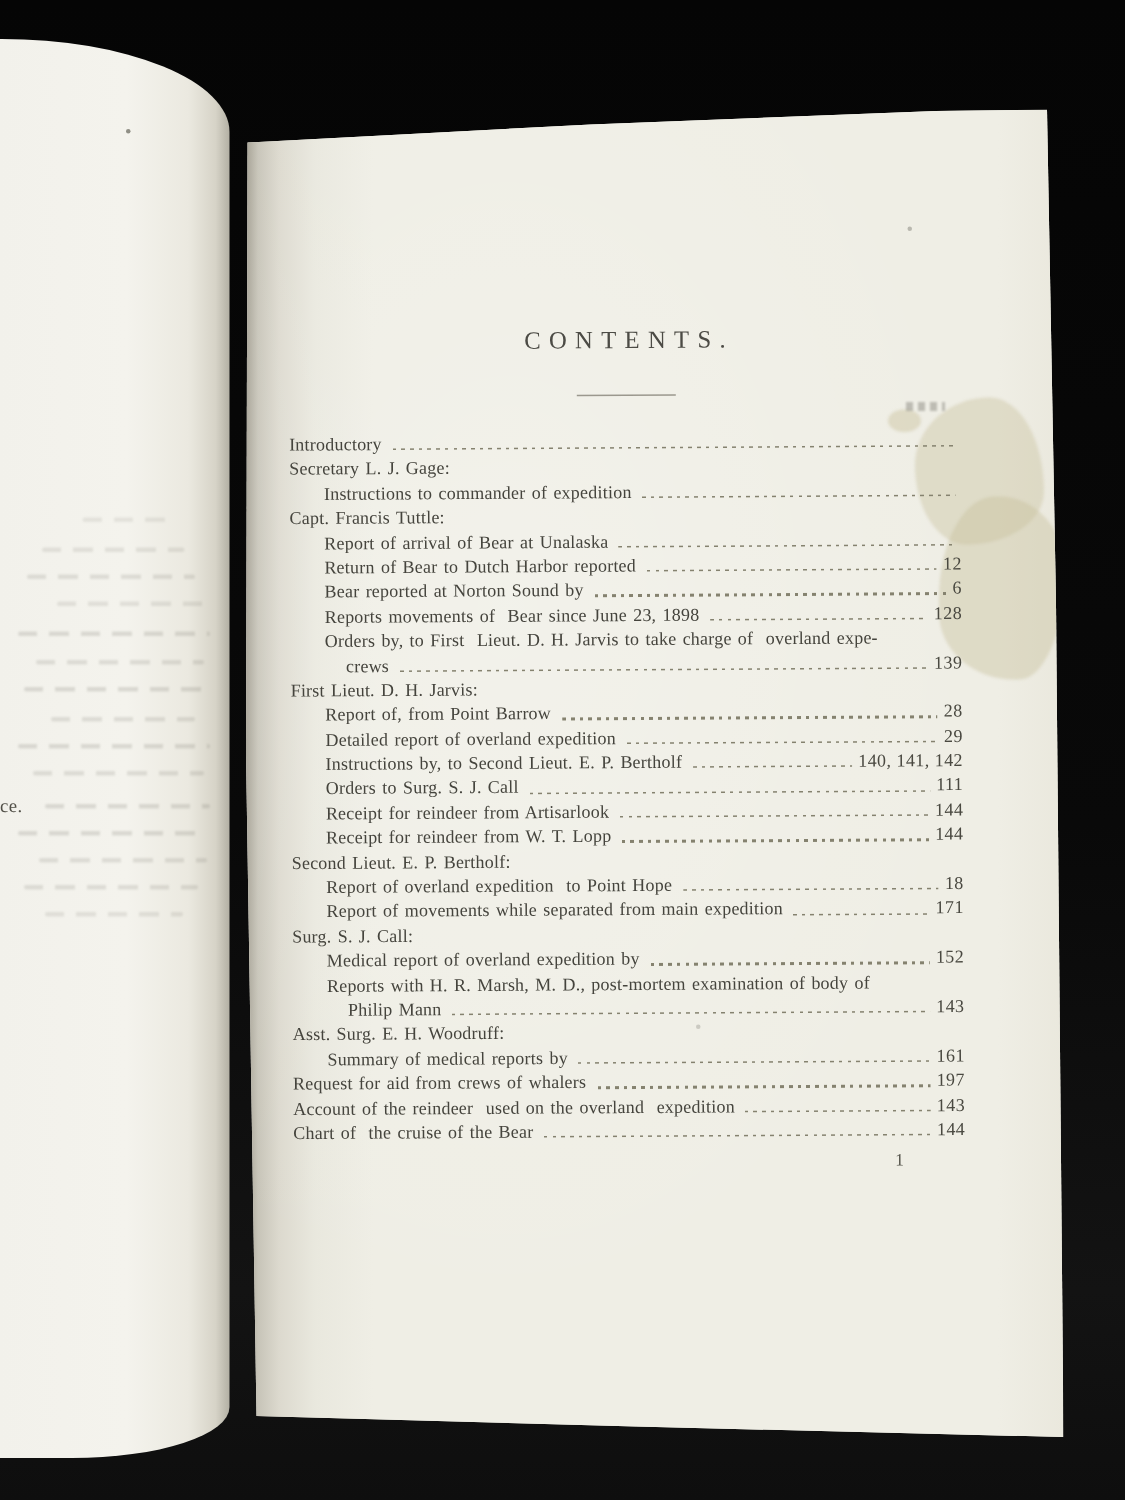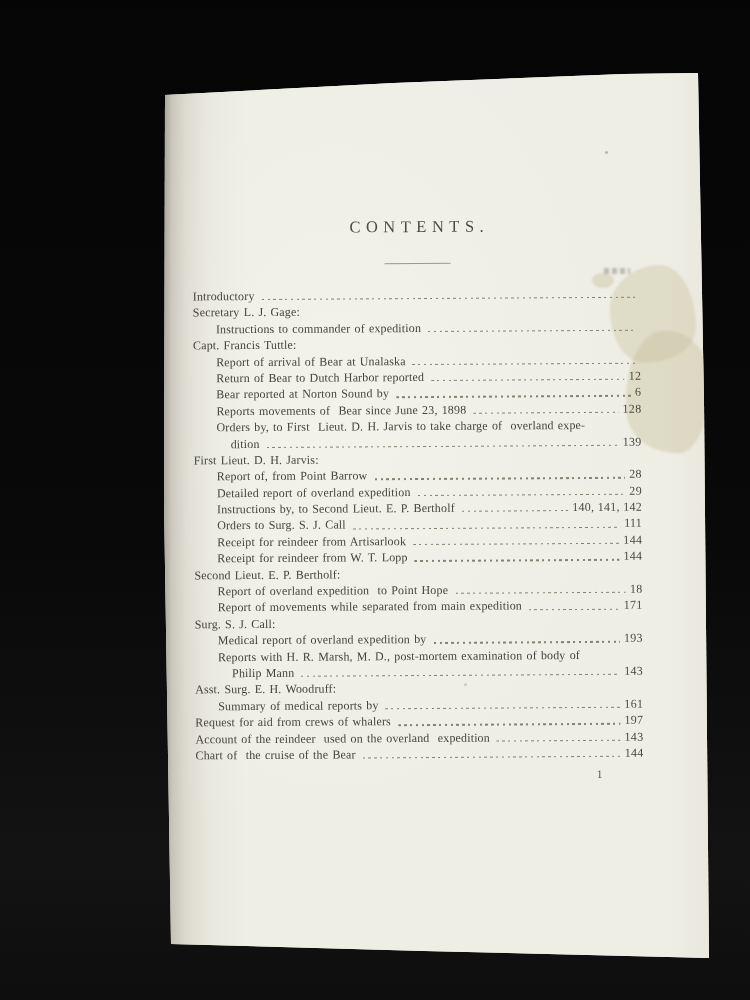--- a/index.html
+++ b/index.html
@@ -68,20 +68,41 @@
     background:repeating-linear-gradient(90deg,#85826f 0 2.4px,transparent 2.4px 5.8px);
   }
   .pnum{text-align:center;letter-spacing:.3px;color:#4a4941;}
   .folio{position:absolute;left:427px;top:696px;width:14px;text-align:center;font-size:11.5px;color:#55544c;}
 </style>
 </head>
 <body>
 
 <div class="photo">
 
+  <div class="left-page">
+    <div id="ghost-lines">
+        <div class="ghost-line" style="top: 319px; left: 55px; width: 58px; opacity: 0.25;"></div>
+        <div class="ghost-line" style="top: 339px; left: 28px; width: 95px; opacity: 0.3;"></div>
+        <div class="ghost-line" style="top: 357px; left: 18px; width: 112px; opacity: 0.35;"></div>
+        <div class="ghost-line" style="top: 375px; left: 38px; width: 98px; opacity: 0.3;"></div>
+        <div class="ghost-line" style="top: 395px; left: 12px; width: 128px; opacity: 0.4;"></div>
+        <div class="ghost-line" style="top: 414px; left: 24px; width: 112px; opacity: 0.35;"></div>
+        <div class="ghost-line" style="top: 432px; left: 16px; width: 124px; opacity: 0.4;"></div>
+        <div class="ghost-line" style="top: 452px; left: 34px; width: 96px; opacity: 0.35;"></div>
+        <div class="ghost-line" style="top: 470px; left: 12px; width: 128px; opacity: 0.4;"></div>
+        <div class="ghost-line" style="top: 488px; left: 22px; width: 114px; opacity: 0.35;"></div>
+        <div class="ghost-line" style="top: 510px; left: 30px; width: 110px; opacity: 0.4;"></div>
+        <div class="ghost-line" style="top: 528px; left: 12px; width: 124px; opacity: 0.4;"></div>
+        <div class="ghost-line" style="top: 546px; left: 26px; width: 112px; opacity: 0.35;"></div>
+        <div class="ghost-line" style="top: 564px; left: 16px; width: 116px; opacity: 0.35;"></div>
+        <div class="ghost-line" style="top: 582px; left: 30px; width: 92px; opacity: 0.3;"></div>
+      </div>
+    <span class="page-speck" style="left:84px;top:60px;"></span>
+    <span class="partial-text">ce.</span>
+  </div>
 
   <div class="cover-edge"></div>
   <div class="cover-edge-lower"></div>
 
   <div class="right-page">
     <div class="stain b1"></div>
     <div class="stain b2"></div>
     <div class="stain b3"></div>
     <div class="smudge"></div>
     <span class="page-speck" style="left:441px;top:78px;opacity:.45;"></span>
@@ -93,33 +114,33 @@
       <div class="toc-list" id="toc-list">
           <div class="toc-row i0"><span class="lab">Introductory</span><span class="leader"></span></div>
           <div class="toc-row i0"><span class="lab">Secretary L. J. Gage:</span></div>
           <div class="toc-row i1"><span class="lab">Instructions to commander of expedition</span><span class="leader"></span></div>
           <div class="toc-row i0"><span class="lab">Capt. Francis Tuttle:</span></div>
           <div class="toc-row i1"><span class="lab">Report of arrival of Bear at Unalaska</span><span class="leader"></span></div>
           <div class="toc-row i1"><span class="lab">Return of Bear to Dutch Harbor reported</span><span class="leader"></span><span class="pnum">12</span></div>
           <div class="toc-row i1"><span class="lab">Bear reported at Norton Sound by</span><span class="leader"></span><span class="pnum">6</span></div>
           <div class="toc-row i1"><span class="lab">Reports movements of  Bear since June 23, 1898</span><span class="leader"></span><span class="pnum">128</span></div>
           <div class="toc-row i1"><span class="lab">Orders by, to First  Lieut. D. H. Jarvis to take charge of  overland expe-</span></div>
-          <div class="toc-row i2"><span class="lab">dition</span><span class="leader"></span><span class="pnum">139</span></div>
+          <div class="toc-row i2"><span class="lab">crews</span><span class="leader"></span><span class="pnum">139</span></div>
           <div class="toc-row i0"><span class="lab">First Lieut. D. H. Jarvis:</span></div>
           <div class="toc-row i1"><span class="lab">Report of, from Point Barrow</span><span class="leader"></span><span class="pnum">28</span></div>
           <div class="toc-row i1"><span class="lab">Detailed report of overland expedition</span><span class="leader"></span><span class="pnum">29</span></div>
           <div class="toc-row i1"><span class="lab">Instructions by, to Second Lieut. E. P. Bertholf</span><span class="leader"></span><span class="pnum">140, 141, 142</span></div>
           <div class="toc-row i1"><span class="lab">Orders to Surg. S. J. Call</span><span class="leader"></span><span class="pnum">111</span></div>
           <div class="toc-row i1"><span class="lab">Receipt for reindeer from Artisarlook</span><span class="leader"></span><span class="pnum">144</span></div>
           <div class="toc-row i1"><span class="lab">Receipt for reindeer from W. T. Lopp</span><span class="leader"></span><span class="pnum">144</span></div>
           <div class="toc-row i0"><span class="lab">Second Lieut. E. P. Bertholf:</span></div>
           <div class="toc-row i1"><span class="lab">Report of overland expedition  to Point Hope</span><span class="leader"></span><span class="pnum">18</span></div>
           <div class="toc-row i1"><span class="lab">Report of movements while separated from main expedition</span><span class="leader"></span><span class="pnum">171</span></div>
           <div class="toc-row i0"><span class="lab">Surg. S. J. Call:</span></div>
-          <div class="toc-row i1"><span class="lab">Medical report of overland expedition by</span><span class="leader"></span><span class="pnum">193</span></div>
+          <div class="toc-row i1"><span class="lab">Medical report of overland expedition by</span><span class="leader"></span><span class="pnum">152</span></div>
           <div class="toc-row i1"><span class="lab">Reports with H. R. Marsh, M. D., post-mortem examination of body of</span></div>
           <div class="toc-row i2"><span class="lab">Philip Mann</span><span class="leader"></span><span class="pnum">143</span></div>
           <div class="toc-row i0"><span class="lab">Asst. Surg. E. H. Woodruff:</span></div>
           <div class="toc-row i1"><span class="lab">Summary of medical reports by</span><span class="leader"></span><span class="pnum">161</span></div>
           <div class="toc-row i0"><span class="lab">Request for aid from crews of whalers</span><span class="leader"></span><span class="pnum">197</span></div>
           <div class="toc-row i0"><span class="lab">Account of the reindeer  used on the overland  expedition</span><span class="leader"></span><span class="pnum">143</span></div>
           <div class="toc-row i0"><span class="lab">Chart of  the cruise of the Bear</span><span class="leader"></span><span class="pnum">144</span></div>
         </div>
       <div class="folio">1</div>
     </div>

